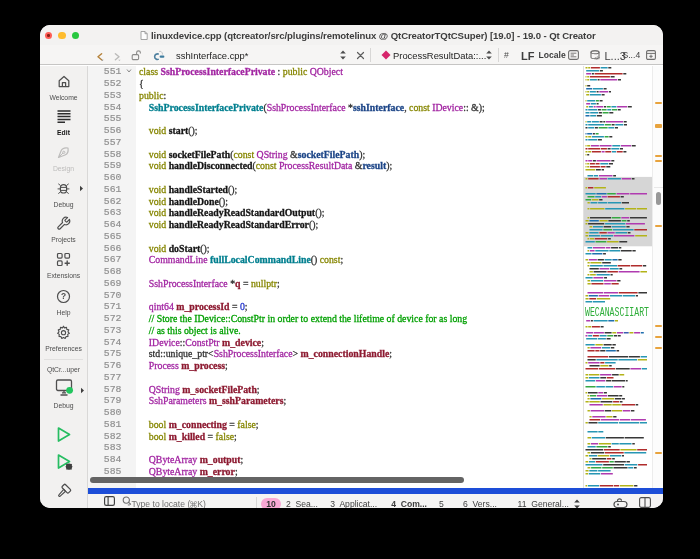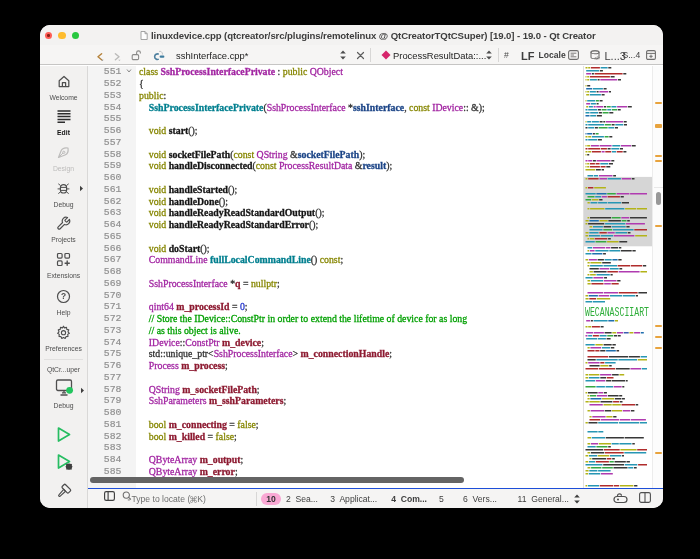--- a/index.html
+++ b/index.html
@@ -56,21 +56,21 @@
   .odash { position:absolute; left:1.5px; width:7px; height:2px; background:#e8a33d; border-radius:1px; }
   .vthumb { position:absolute; left:2.5px; top:126.7px; width:5px; height:12.5px;
     background:#989898; border-radius:2.5px; }
 
   
   .hthumb { position:absolute; left:2px; top:411.9px; width:374.5px; height:5.5px;
     background:#646464; border-radius:3px; }
 
   
   .statusbar { position:absolute; left:47.5px; top:463px; width:575.5px; height:20px;
-    background:#f5f4f3; border-top:1px solid #1d4ed8; }
+    background:#f5f4f3; border-top:6px solid #1d4ed8; }
   .stxt { position:absolute; top:5px; font-size:8.6px; color:#3e3e3e; white-space:nowrap; }
   .pill { position:absolute; top:3.5px; font-size:8.6px; font-weight:bold; color:#333;
     background:#f9a8d4; border-radius:6.5px; padding:1px 5px; }
   .vsep { position:absolute; width:1px; background:#d8d7d6; }
 </style>
 </head>
 <body>
 <div class="win">
 
   <div class="titlebar">

